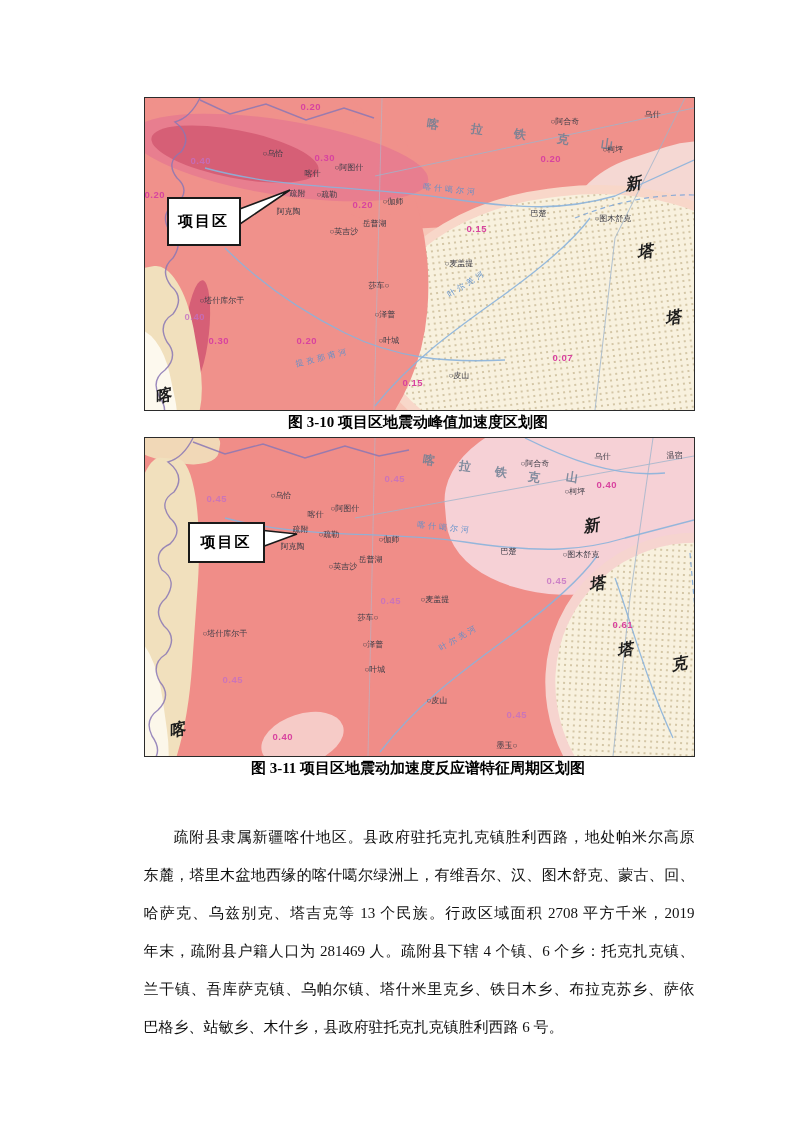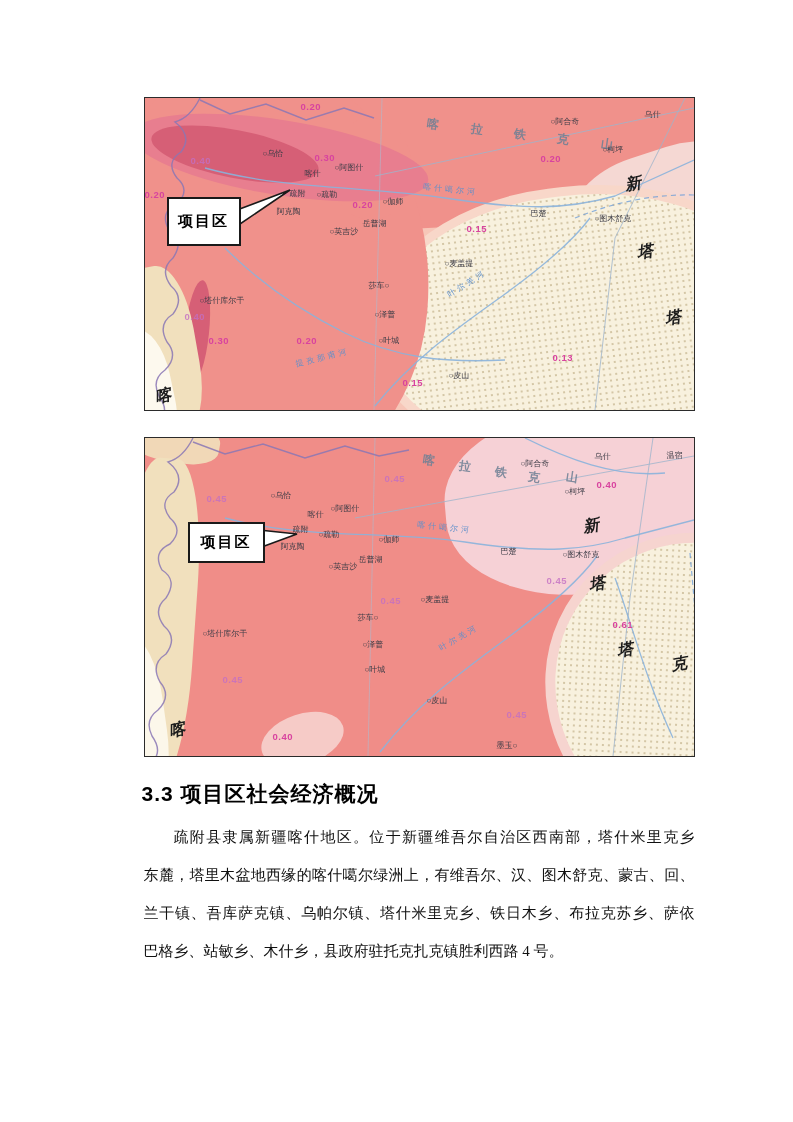--- a/index.html
+++ b/index.html
@@ -114,31 +114,32 @@
         <span class="map-label place" style="left: 300px; top: 162px;">○麦盖提</span>
         <span class="map-label river" style="left: 300px; top: 182px; transform: rotate(-32deg);">叶尔羌河</span>
         <span class="map-label place" style="left: 224px; top: 184px;">莎车○</span>
         <span class="map-label place" style="left: 55px; top: 199px;">○塔什库尔干</span>
         <span class="map-label value-dim" style="left: 40px; top: 214px;">0.40</span>
         <span class="map-label place" style="left: 230px; top: 213px;">○泽普</span>
         <span class="map-label region" style="left: 520px; top: 212px; transform: rotate(-10deg);">塔</span>
         <span class="map-label value" style="left: 64px; top: 238px;">0.30</span>
         <span class="map-label value" style="left: 152px; top: 238px;">0.20</span>
         <span class="map-label place" style="left: 234px; top: 239px;">○叶城</span>
-        <span class="map-label value" style="left: 408px; top: 255px;">0.13</span>
+        <span class="map-label value" style="left: 408px; top: 255px;">0.07</span>
         <span class="map-label river" style="left: 150px; top: 256px; transform: rotate(-14deg);">提孜那甫河</span>
         <span class="map-label value" style="left: 258px; top: 280px;">0.15</span>
         <span class="map-label place" style="left: 304px; top: 274px;">○皮山</span>
         <span class="map-label region" style="left: 10px; top: 290px; transform: rotate(-14deg);">喀</span>
       </div>
 
     <div class="callout">
       <span>项目区</span>
     </div>
   </div>
+  <div class="fig-caption" id="cap1">图 3-10 项目区地震动峰值加速度区划图</div>
 
   <div class="map" id="map2">
     <div class="blob" style="left:300px;top:-30px;width:300px;height:185px;background:var(--palePink2);transform:rotate(-5deg);border-radius:45%;"></div>
     <div class="blob desert-zone" style="left:400px;top:95px;width:290px;height:290px;border:10px solid var(--rim2);border-radius:50% 42% 46% 54%;transform:rotate(3deg);"></div>
     <div class="blob" style="left:-25px;top:20px;width:75px;height:330px;background:var(--creamBand);border-radius:38%;transform:rotate(4deg);"></div>
     <div class="blob" style="left:-35px;top:200px;width:55px;height:160px;background:#fcf7ea;border-radius:40%;transform:rotate(-8deg);"></div>
     <div class="blob" style="left:-15px;top:-18px;width:90px;height:42px;background:var(--creamBand);border-radius:40%;transform:rotate(10deg);opacity:.9;"></div>
     <div class="blob" style="left:115px;top:276px;width:85px;height:50px;background:#f6cbc7;border-radius:50%;transform:rotate(-18deg);"></div>
 
     <svg class="decor" width="549" height="318" viewBox="0 0 549 318">
@@ -199,23 +200,25 @@
         <span class="map-label value-dim" style="left: 362px; top: 272px;">0.45</span>
         <span class="map-label region" style="left: 24px; top: 284px; transform: rotate(-14deg);">喀</span>
         <span class="map-label value" style="left: 128px; top: 294px;">0.40</span>
         <span class="map-label place" style="left: 352px; top: 304px;">墨玉○</span>
       </div>
 
     <div class="callout">
       <span>项目区</span>
     </div>
   </div>
-
-  <div class="section-heading">3.3 项目区社会经济概况</div>
+  <div class="fig-caption" id="cap2">图 3-11 项目区地震动加速度反应谱特征周期区划图</div>
+
 
   <div class="body-text">
-    <div class="body-line first">疏附县隶属新疆喀什地区。位于新疆维吾尔自治区西南部，塔什米里克乡</div>
+    <div class="body-line first">疏附县隶属新疆喀什地区。县政府驻托克扎克镇胜利西路，地处帕米尔高原</div>
     <div class="body-line">东麓，塔里木盆地西缘的喀什噶尔绿洲上，有维吾尔、汉、图木舒克、蒙古、回、</div>
+    <div class="body-line">哈萨克、乌兹别克、塔吉克等 13 个民族。行政区域面积 2708 平方千米，2019</div>
+    <div class="body-line">年末，疏附县户籍人口为 281469 人。疏附县下辖 4 个镇、6 个乡：托克扎克镇、</div>
     <div class="body-line">兰干镇、吾库萨克镇、乌帕尔镇、塔什米里克乡、铁日木乡、布拉克苏乡、萨依</div>
-    <div class="body-line last">巴格乡、站敏乡、木什乡，县政府驻托克扎克镇胜利西路 4 号。</div>
+    <div class="body-line last">巴格乡、站敏乡、木什乡，县政府驻托克扎克镇胜利西路 6 号。</div>
   </div>
 
 </div>
 
 </body></html>

